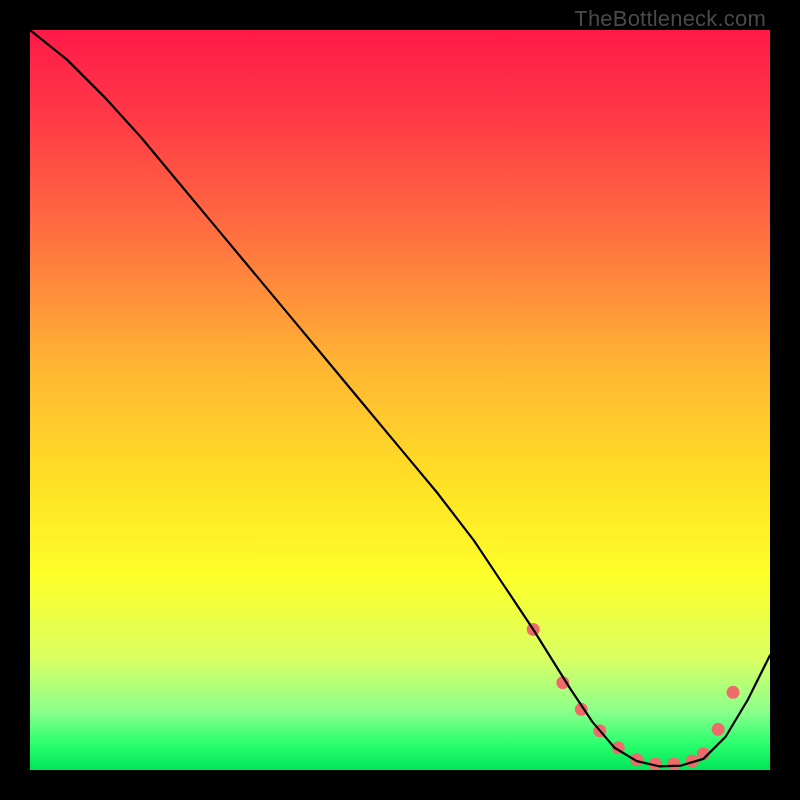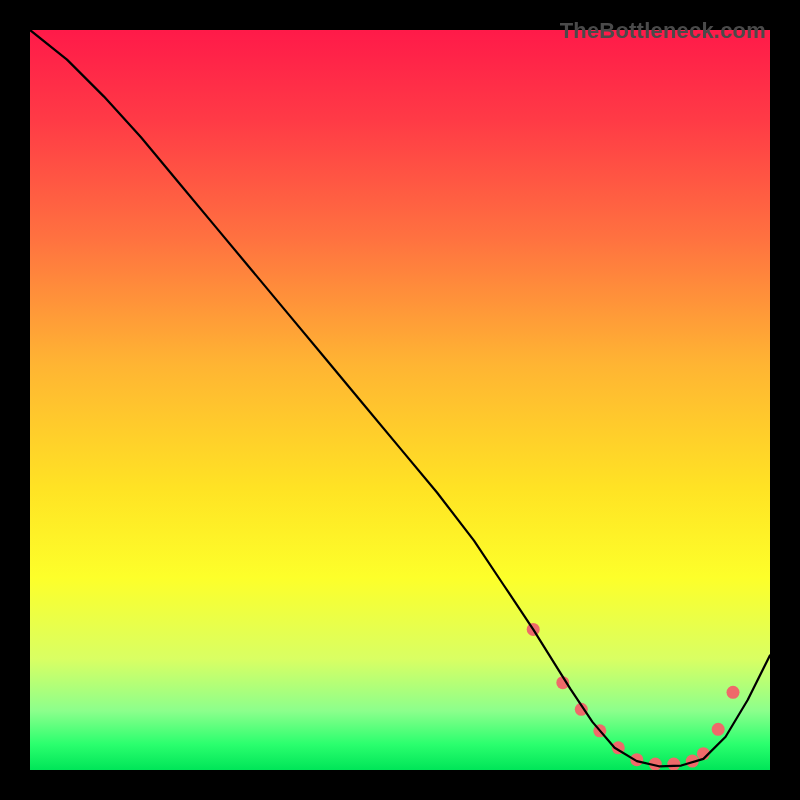--- a/index.html
+++ b/index.html
@@ -14,25 +14,25 @@
   .frame {
     position: absolute;
     left: 30px;
     top: 30px;
     width: 740px;
     height: 740px;
     background: #000;
   }
   .attribution {
     position: absolute;
-    top: 18px;
+    top: 6px;
     right: 34px;
     color: #4a4a4a;
     font-size: 22px;
-    font-weight: 700;
+    font-weight: 400;
     letter-spacing: 0.2px;
   }
   svg {
     display: block;
   }
 </style>
 </head>
 <body>
 
 <div class="frame">

